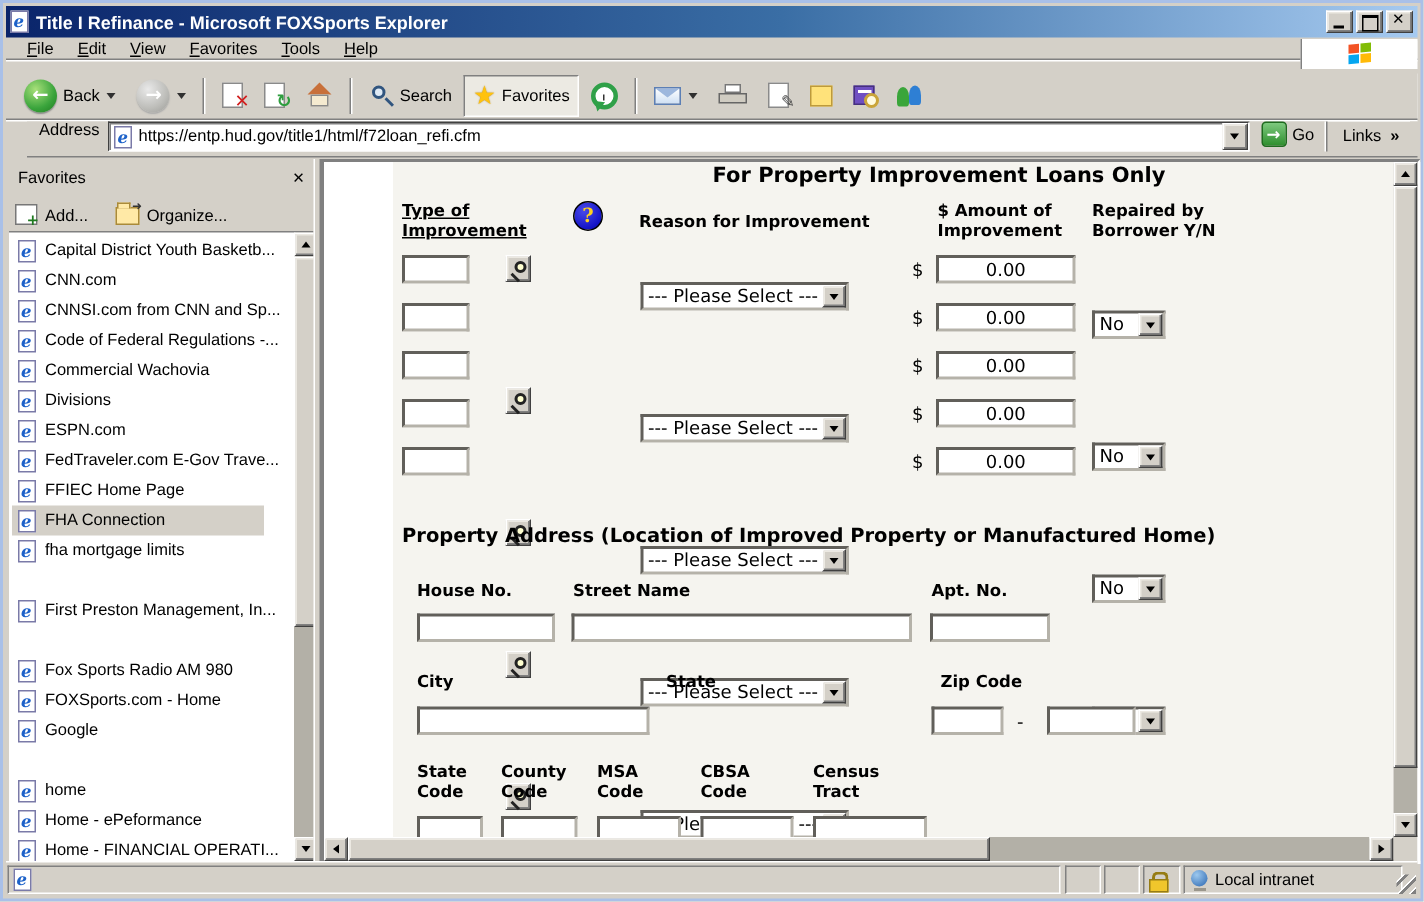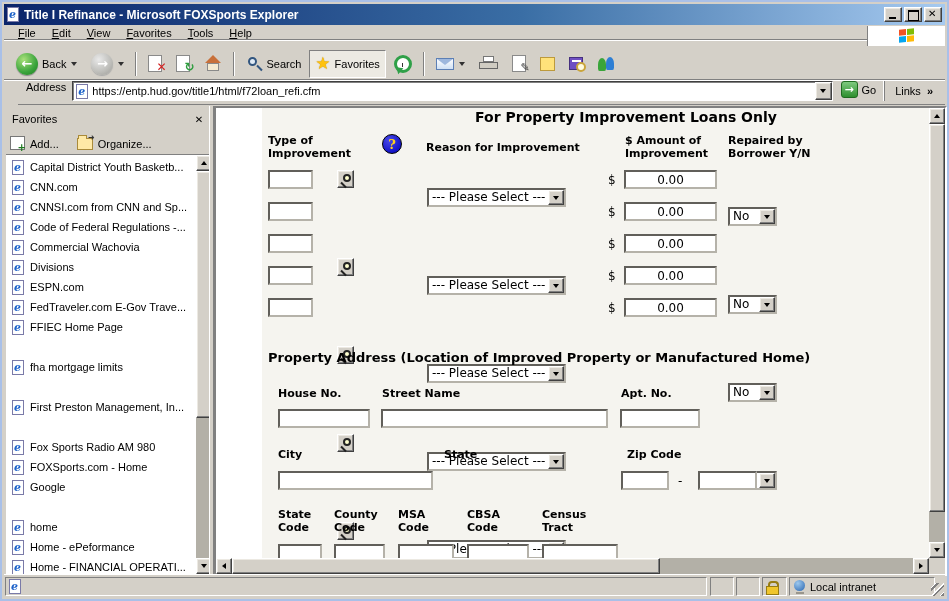--- a/index.html
+++ b/index.html
@@ -323,20 +323,24 @@
           <span>ESPN.com</span>
         </div>
       <div class="fav-item" style="top:142px">
           <span class="favicon"></span>
           <span>FedTraveler.com E-Gov Trave...</span>
         </div>
       <div class="fav-item" style="top:162px">
           <span class="favicon"></span>
           <span>FFIEC Home Page</span>
         </div>
+      <div class="fav-item sel" style="top:182px">
+          <span class="favicon"></span>
+          <span>FHA Connection</span>
+        </div>
       <div class="fav-item" style="top:202px">
           <span class="favicon"></span>
           <span>fha mortgage limits</span>
         </div>
       <div class="fav-item" style="top:242px">
           <span class="favicon"></span>
           <span>First Preston Management, In...</span>
         </div>
       <div class="fav-item" style="top:282px">
           <span class="favicon"></span>
@@ -373,21 +377,21 @@
           </span>
       </div>
     </div>
   </div>
 
   <div class="content">
     <div class="ct-in">
       <div class="panel"></div>
 
       <div class="abs s1-title" style="left:150px;top:1px;width:520px;">For Property Improvement Loans Only</div>
-      <div class="abs flabel" style="left:52px;top:26px;">Type of
+      <div class="abs flabel" style="left:52px;top:26px;text-decoration:underline;">Type of
 Improvement</div>
       <div class="abs help" style="left:166px;top:26px;">?</div>
       <div class="abs flabel" style="left:210px;top:33px;">Reason for Improvement</div>
       <div class="abs flabel" style="left:409px;top:26px;">$ Amount of
 Improvement</div>
       <div class="abs flabel" style="left:512px;top:26px;">Repaired by
 Borrower Y/N</div>
 
       <input class="abs ti" style="left: 52px; top: 62px; width: 45px;">
       <div class="abs lkp" style="left:121px;top:62px;">

